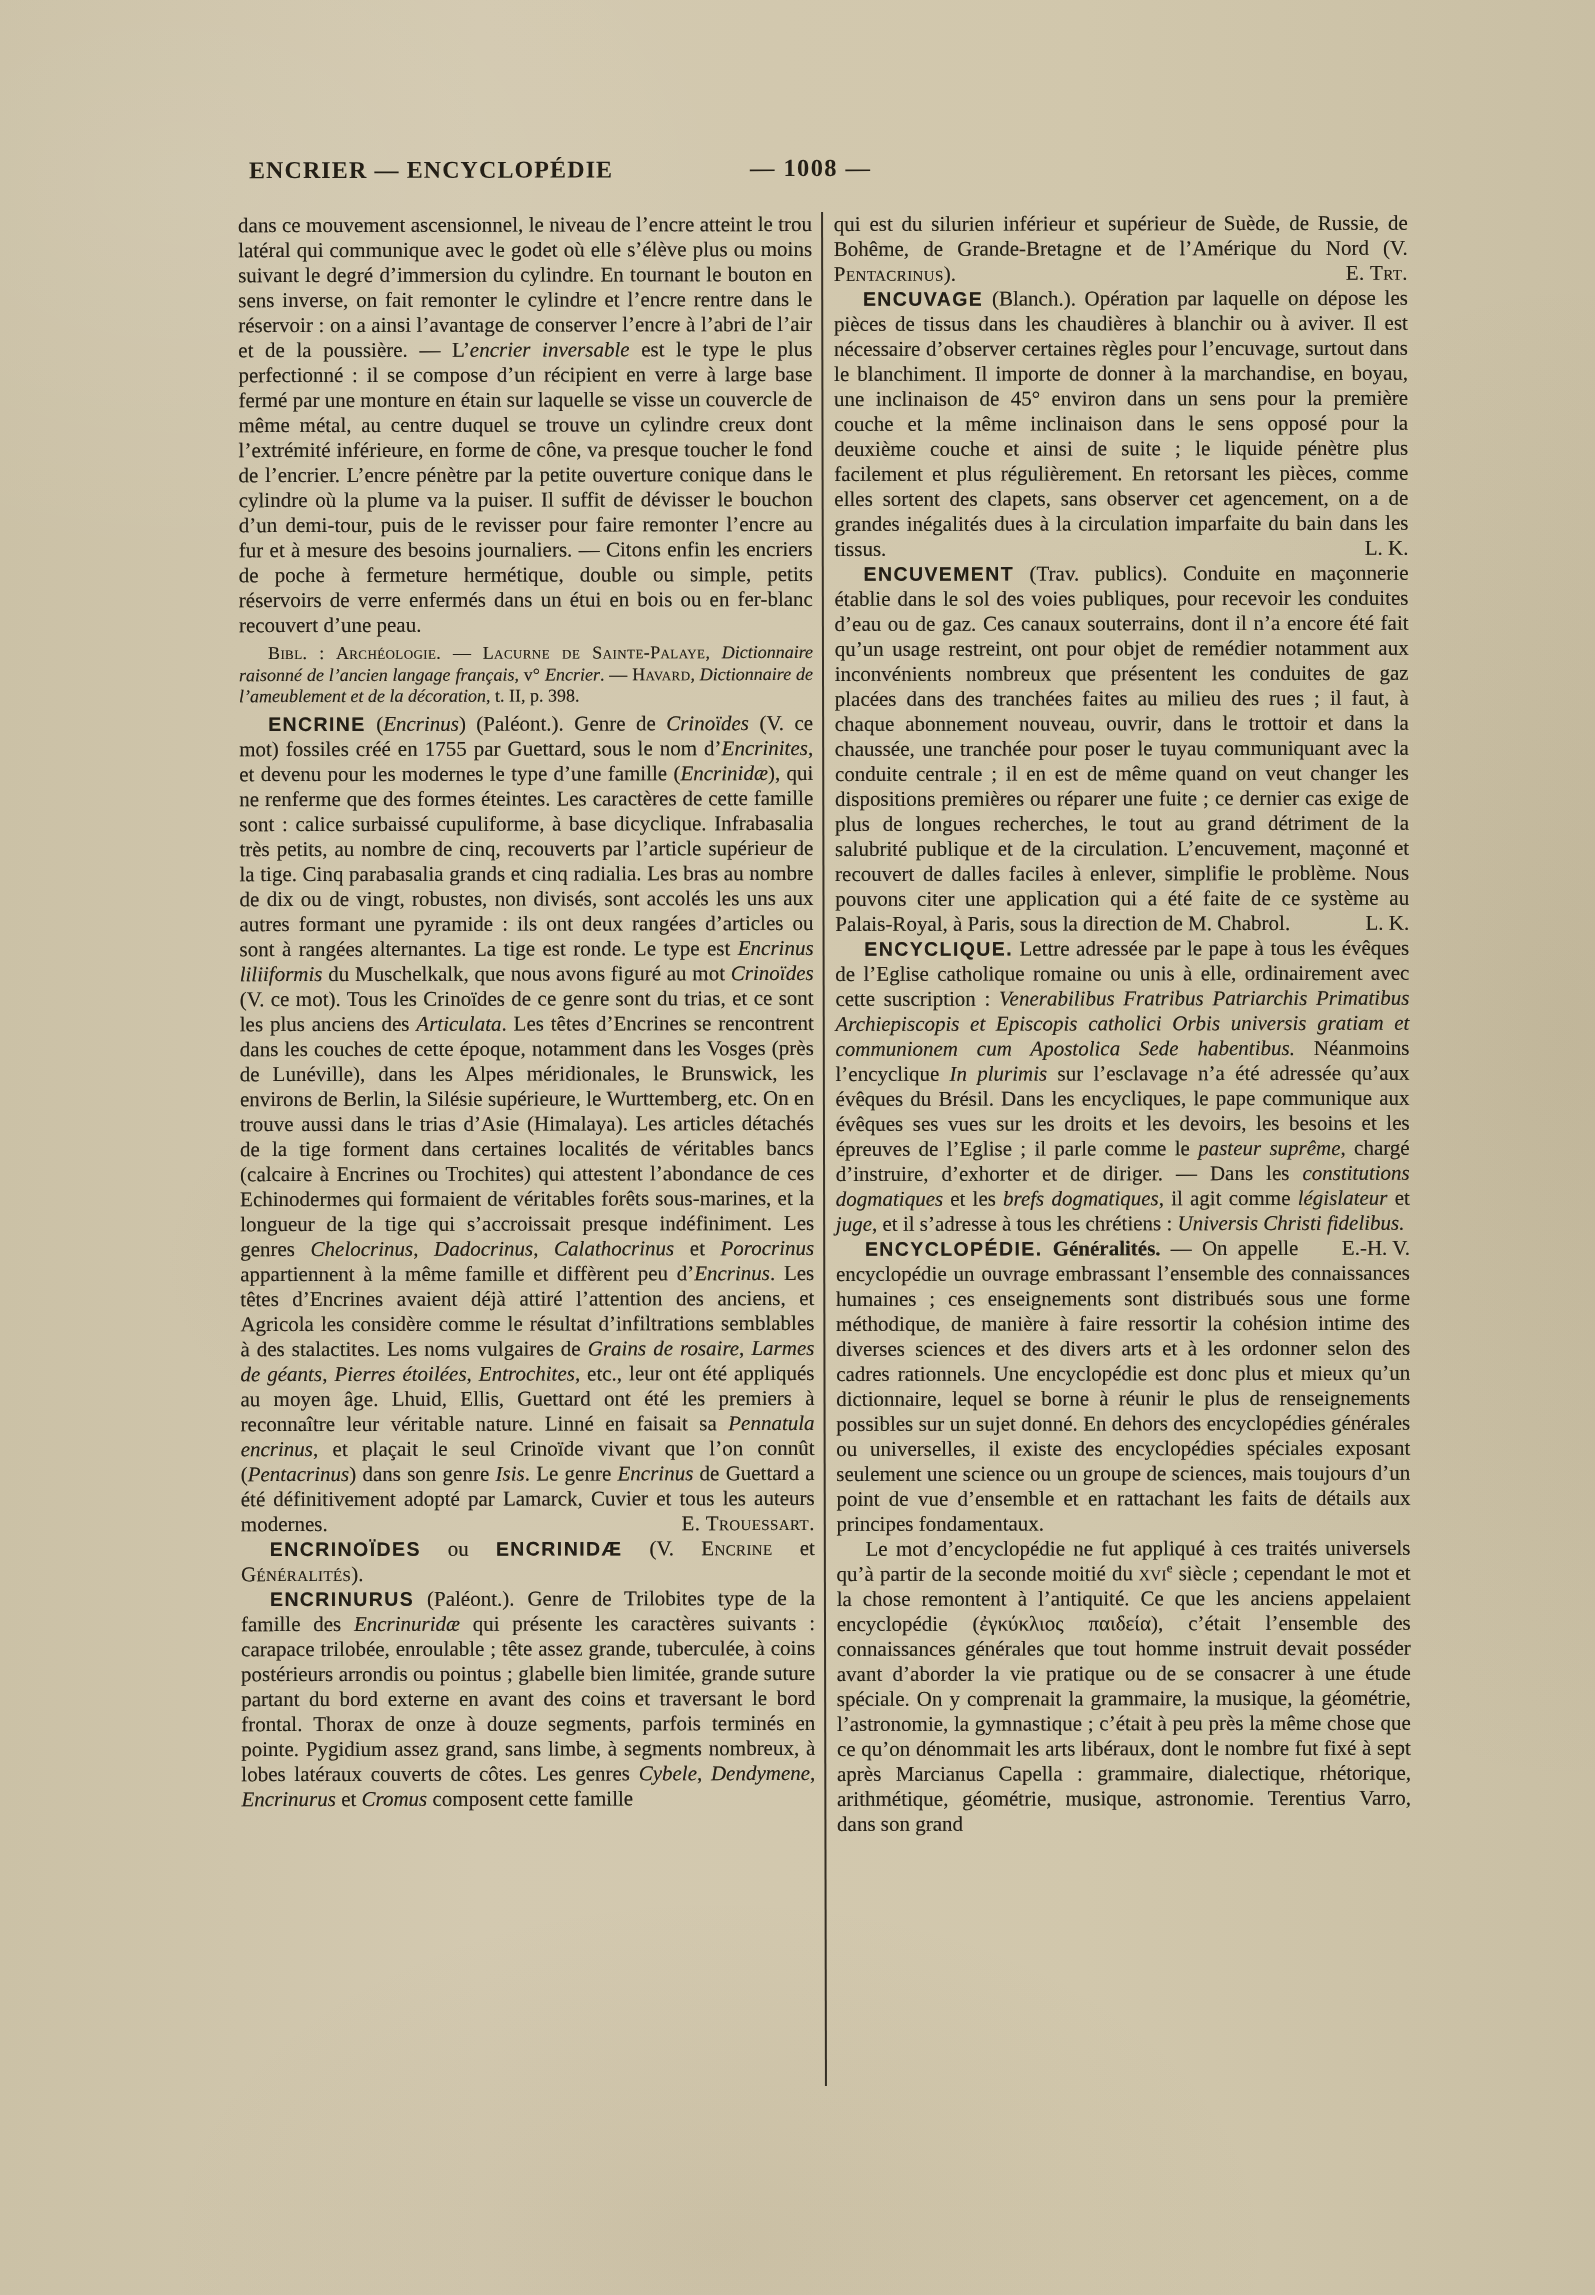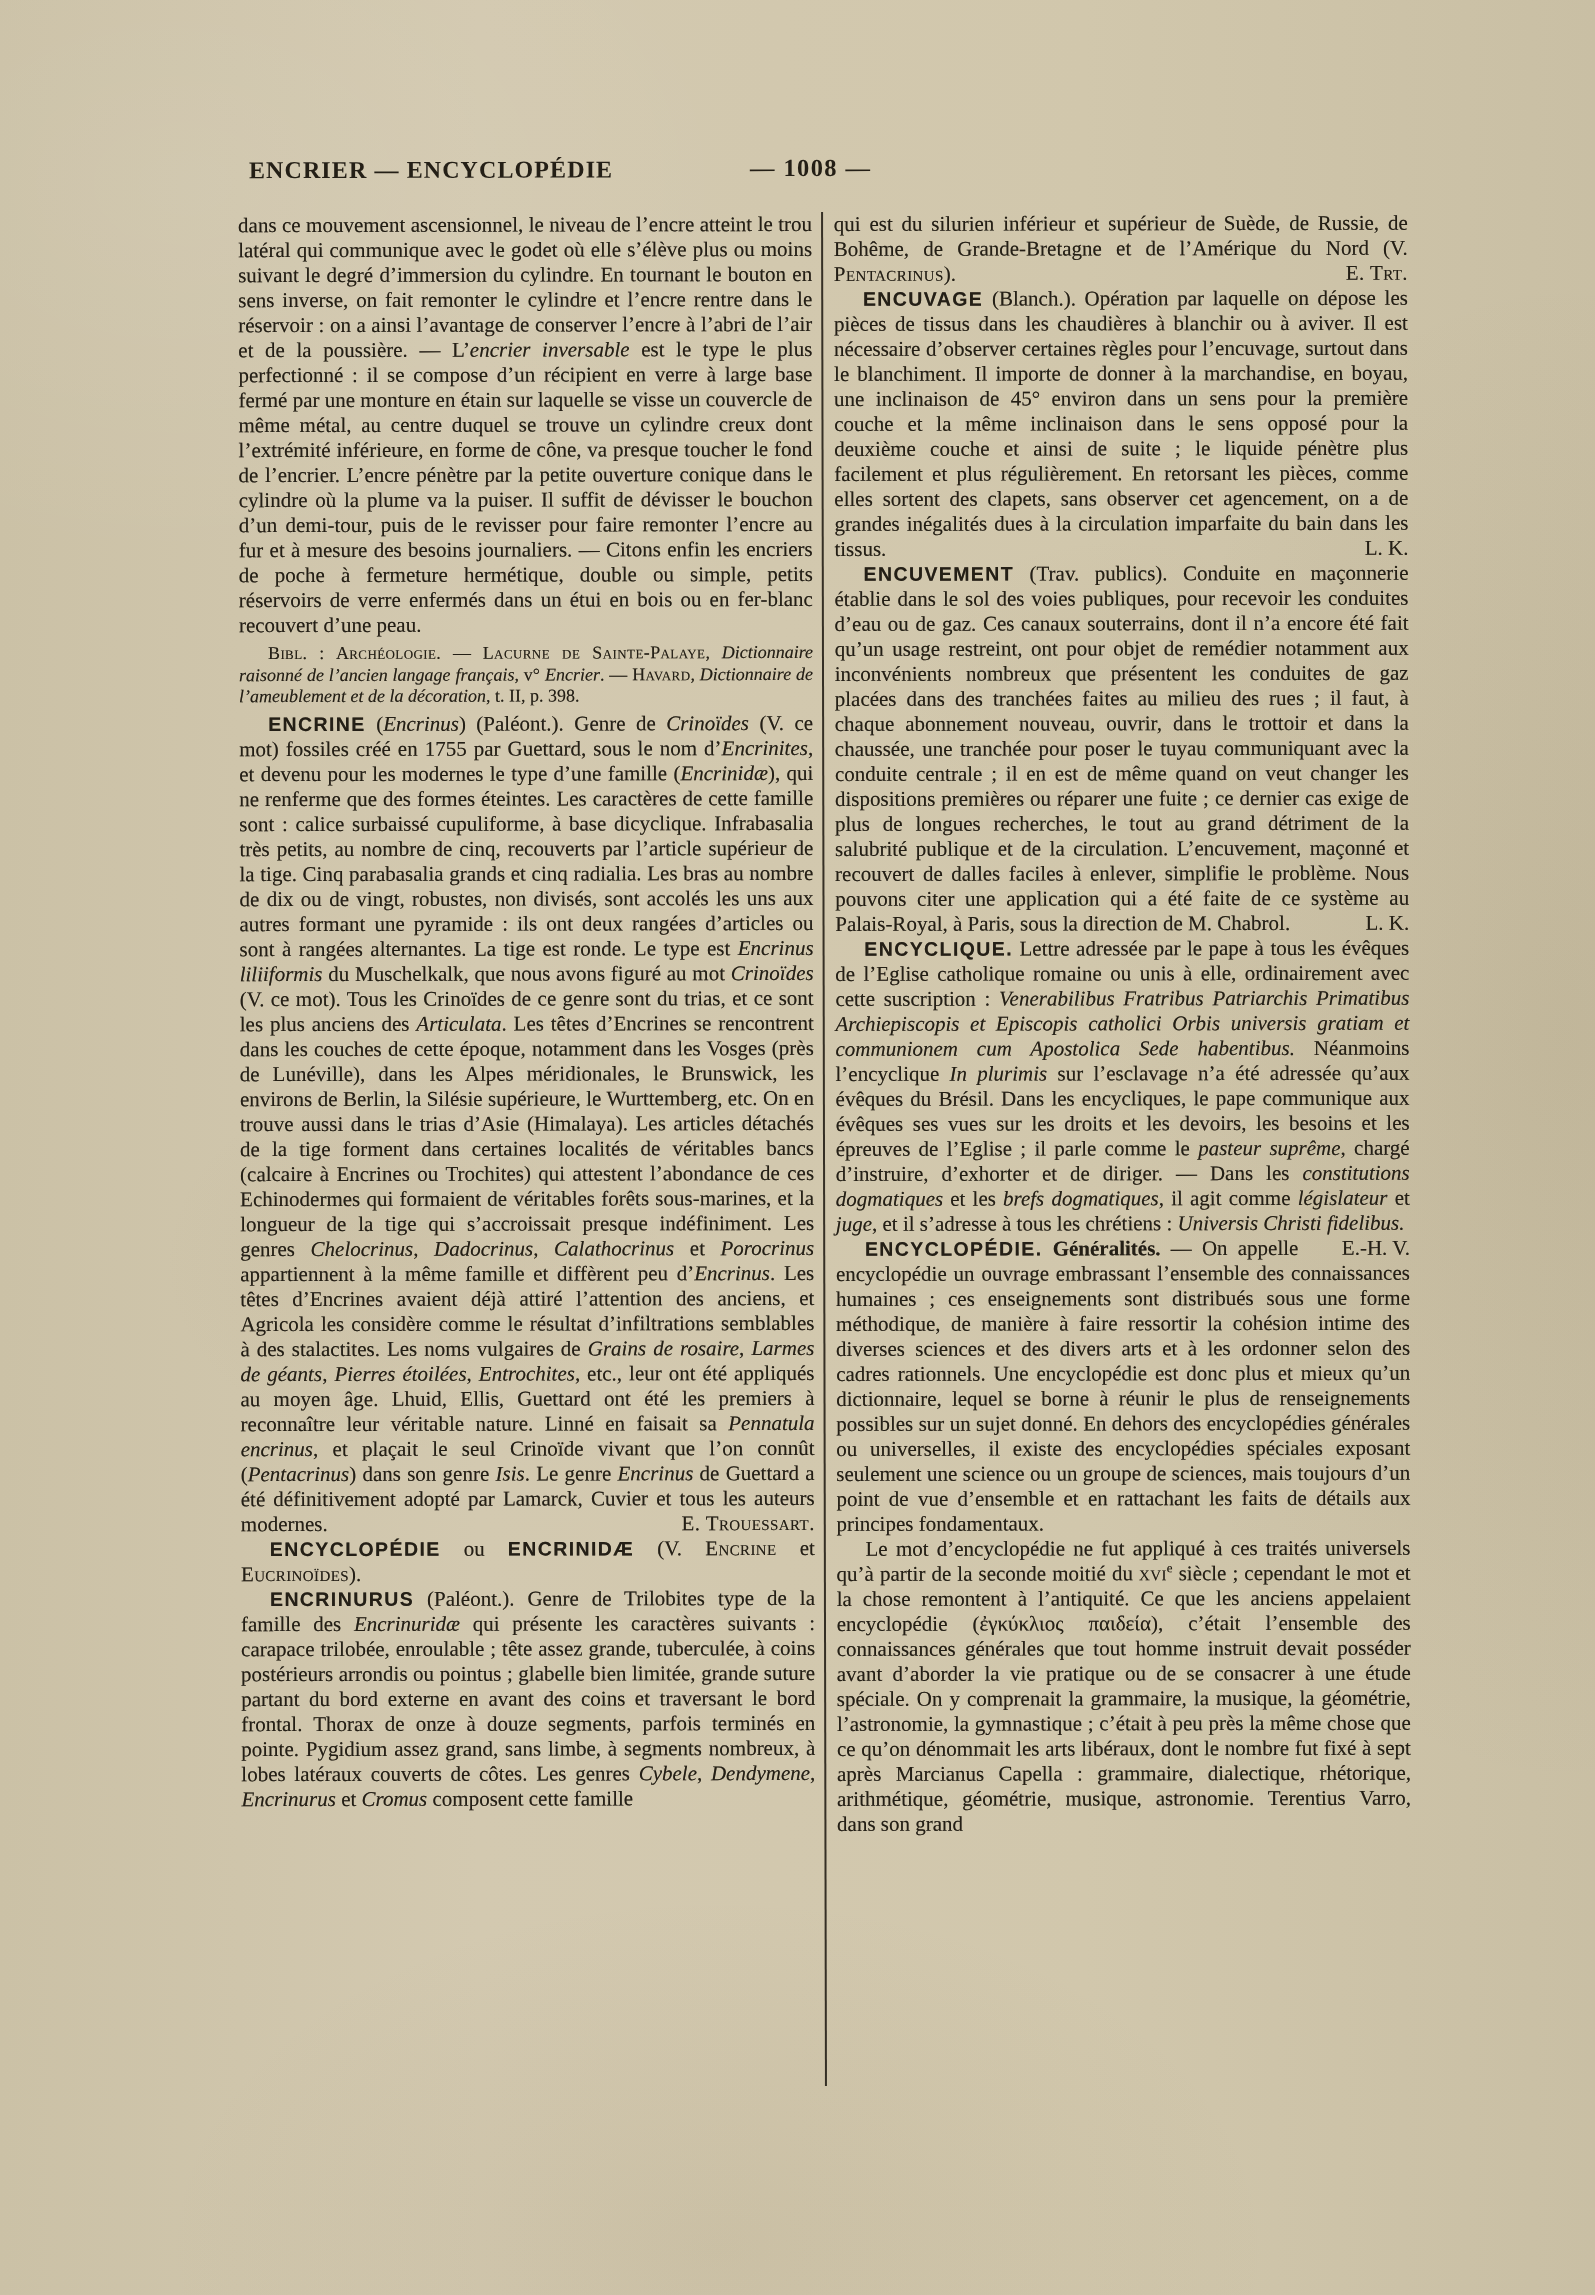--- a/index.html
+++ b/index.html
@@ -60,21 +60,21 @@
     <div class="running-title">ENCRIER — ENCYCLOPÉDIE</div>
 
     <div class="page-number">— 1008 —</div>
 
     <div class="columns">
 
       <div class="col col-left">
         <p class="body"><span>dans ce mouvement ascensionnel, le niveau de l’encre atteint le trou latéral qui communique avec le godet où elle s’élève plus ou moins suivant le degré d’immersion du cylindre. En tournant le bouton en sens inverse, on fait remonter le cylindre et l’encre rentre dans le réservoir : on a ainsi l’avantage de conserver l’encre à l’abri de l’air et de la poussière. — L’</span><span class="r-i">encrier inversable</span><span> est le type le plus perfectionné : il se compose d’un récipient en verre à large base fermé par une monture en étain sur laquelle se visse un couvercle de même métal, au centre duquel se trouve un cylindre creux dont l’extrémité inférieure, en forme de cône, va presque toucher le fond de l’encrier. L’encre pénètre par la petite ouverture conique dans le cylindre où la plume va la puiser. Il suffit de dévisser le bouchon d’un demi-tour, puis de le revisser pour faire remonter l’encre au fur et à mesure des besoins journaliers. — Citons enfin les encriers de poche à fermeture hermétique, double ou simple, petits réservoirs de verre enfermés dans un étui en bois ou en fer-blanc recouvert d’une peau.</span></p>
         <p class="bib"><span class="r-sc">Bibl.</span><span> : </span><span class="r-sc">Archéologie.</span><span> — </span><span class="r-sc">Lacurne de Sainte-Palaye</span><span>, </span><span class="r-i">Dictionnaire raisonné de l’ancien langage français</span><span>, v° </span><span class="r-i">Encrier</span><span>. — </span><span class="r-sc">Havard</span><span>, </span><span class="r-i">Dictionnaire de l’ameublement et de la décoration</span><span>, t. II, p. 398.</span></p>
         <p class="body entry"><span class="r-hw">ENCRINE</span><span> (</span><span class="r-i">Encrinus</span><span>) (Paléont.). Genre de </span><span class="r-i">Crinoïdes</span><span> (V. ce mot) fossiles créé en 1755 par Guettard, sous le nom d’</span><span class="r-i">Encrinites</span><span>, et devenu pour les modernes le type d’une famille (</span><span class="r-i">Encrinidæ</span><span>), qui ne renferme que des formes éteintes. Les caractères de cette famille sont : calice surbaissé cupuliforme, à base dicyclique. Infrabasalia très petits, au nombre de cinq, recouverts par l’article supérieur de la tige. Cinq parabasalia grands et cinq radialia. Les bras au nombre de dix ou de vingt, robustes, non divisés, sont accolés les uns aux autres formant une pyramide : ils ont deux rangées d’articles ou sont à rangées alternantes. La tige est ronde. Le type est </span><span class="r-i">Encrinus liliiformis</span><span> du Muschelkalk, que nous avons figuré au mot </span><span class="r-i">Crinoïdes</span><span> (V. ce mot). Tous les Crinoïdes de ce genre sont du trias, et ce sont les plus anciens des </span><span class="r-i">Articulata</span><span>. Les têtes d’Encrines se rencontrent dans les couches de cette époque, notamment dans les Vosges (près de Lunéville), dans les Alpes méridionales, le Brunswick, les environs de Berlin, la Silésie supérieure, le Wurttemberg, etc. On en trouve aussi dans le trias d’Asie (Himalaya). Les articles détachés de la tige forment dans certaines localités de véritables bancs (calcaire à Encrines ou Trochites) qui attestent l’abondance de ces Echinodermes qui formaient de véritables forêts sous-marines, et la longueur de la tige qui s’accroissait presque indéfiniment. Les genres </span><span class="r-i">Chelocrinus</span><span>, </span><span class="r-i">Dadocrinus</span><span>, </span><span class="r-i">Calathocrinus</span><span> et </span><span class="r-i">Porocrinus</span><span> appartiennent à la même famille et diffèrent peu d’</span><span class="r-i">Encrinus</span><span>. Les têtes d’Encrines avaient déjà attiré l’attention des anciens, et Agricola les considère comme le résultat d’infiltrations semblables à des stalactites. Les noms vulgaires de </span><span class="r-i">Grains de rosaire</span><span>, </span><span class="r-i">Larmes de géants</span><span>, </span><span class="r-i">Pierres étoilées</span><span>, </span><span class="r-i">Entrochites</span><span>, etc., leur ont été appliqués au moyen âge. Lhuid, Ellis, Guettard ont été les premiers à reconnaître leur véritable nature. Linné en faisait sa </span><span class="r-i">Pennatula encrinus</span><span>, et plaçait le seul Crinoïde vivant que l’on connût (</span><span class="r-i">Pentacrinus</span><span>) dans son genre </span><span class="r-i">Isis</span><span>. Le genre </span><span class="r-i">Encrinus</span><span> de Guettard a été définitivement adopté par Lamarck, Cuvier et tous les auteurs modernes.</span><span class="r-sig r-sc">E. Trouessart.</span></p>
-        <p class="body entry"><span class="r-hw">ENCYCLOPÉDIE</span><span> ou </span><span class="r-hw">ENCRINIDÆ</span><span> (V. </span><span class="r-sc">Encrine</span><span> et </span><span class="r-sc">Eucrinoïdes</span><span>).</span></p>
+        <p class="body entry"><span class="r-hw">ENCRINOÏDES</span><span> ou </span><span class="r-hw">ENCRINIDÆ</span><span> (V. </span><span class="r-sc">Encrine</span><span> et </span><span class="r-sc">Généralités</span><span>).</span></p>
         <p class="body entry"><span class="r-hw">ENCRINURUS</span><span> (Paléont.). Genre de Trilobites type de la famille des </span><span class="r-i">Encrinuridæ</span><span> qui présente les caractères suivants : carapace trilobée, enroulable ; tête assez grande, tuberculée, à coins postérieurs arrondis ou pointus ; glabelle bien limitée, grande suture partant du bord externe en avant des coins et traversant le bord frontal. Thorax de onze à douze segments, parfois terminés en pointe. Pygidium assez grand, sans limbe, à segments nombreux, à lobes latéraux couverts de côtes. Les genres </span><span class="r-i">Cybele</span><span>, </span><span class="r-i">Dendymene</span><span>, </span><span class="r-i">Encrinurus</span><span> et </span><span class="r-i">Cromus</span><span> composent cette famille</span></p>
       </div>
 
       <div class="rule"></div>
 
       <div class="col col-right">
         <p class="body"><span>qui est du silurien inférieur et supérieur de Suède, de Russie, de Bohême, de Grande-Bretagne et de l’Amérique du Nord (V. </span><span class="r-sc">Pentacrinus</span><span>).</span><span class="r-sig r-sc">E. Trt.</span></p>
         <p class="body entry"><span class="r-hw">ENCUVAGE</span><span> (Blanch.). Opération par laquelle on dépose les pièces de tissus dans les chaudières à blanchir ou à aviver. Il est nécessaire d’observer certaines règles pour l’encuvage, surtout dans le blanchiment. Il importe de donner à la marchandise, en boyau, une inclinaison de 45° environ dans un sens pour la première couche et la même inclinaison dans le sens opposé pour la deuxième couche et ainsi de suite ; le liquide pénètre plus facilement et plus régulièrement. En retorsant les pièces, comme elles sortent des clapets, sans observer cet agencement, on a de grandes inégalités dues à la circulation imparfaite du bain dans les tissus.</span><span class="r-sig">L. K.</span></p>
         <p class="body entry"><span class="r-hw">ENCUVEMENT</span><span> (Trav. publics). Conduite en maçonnerie établie dans le sol des voies publiques, pour recevoir les conduites d’eau ou de gaz. Ces canaux souterrains, dont il n’a encore été fait qu’un usage restreint, ont pour objet de remédier notamment aux inconvénients nombreux que présentent les conduites de gaz placées dans des tranchées faites au milieu des rues ; il faut, à chaque abonnement nouveau, ouvrir, dans le trottoir et dans la chaussée, une tranchée pour poser le tuyau communiquant avec la conduite centrale ; il en est de même quand on veut changer les dispositions premières ou réparer une fuite ; ce dernier cas exige de plus de longues recherches, le tout au grand détriment de la salubrité publique et de la circulation. L’encuvement, maçonné et recouvert de dalles faciles à enlever, simplifie le problème. Nous pouvons citer une application qui a été faite de ce système au Palais-Royal, à Paris, sous la direction de M. Chabrol.</span><span class="r-sig">L. K.</span></p>
         <p class="body entry"><span class="r-hw">ENCYCLIQUE.</span><span> Lettre adressée par le pape à tous les évêques de l’Eglise catholique romaine ou unis à elle, ordinairement avec cette suscription : </span><span class="r-i">Venerabilibus Fratribus Patriarchis Primatibus Archiepiscopis et Episcopis catholici Orbis universis gratiam et communionem cum Apostolica Sede habentibus.</span><span> Néanmoins l’encyclique </span><span class="r-i">In plurimis</span><span> sur l’esclavage n’a été adressée qu’aux évêques du Brésil. Dans les encycliques, le pape communique aux évêques ses vues sur les droits et les devoirs, les besoins et les épreuves de l’Eglise ; il parle comme le </span><span class="r-i">pasteur suprême</span><span>, chargé d’instruire, d’exhorter et de diriger. — Dans les </span><span class="r-i">constitutions dogmatiques</span><span> et les </span><span class="r-i">brefs dogmatiques</span><span>, il agit comme </span><span class="r-i">législateur</span><span> et </span><span class="r-i">juge</span><span>, et il s’adresse à tous les chrétiens : </span><span class="r-i">Universis Christi fidelibus.</span><span class="r-sig">E.-H. V.</span></p>

